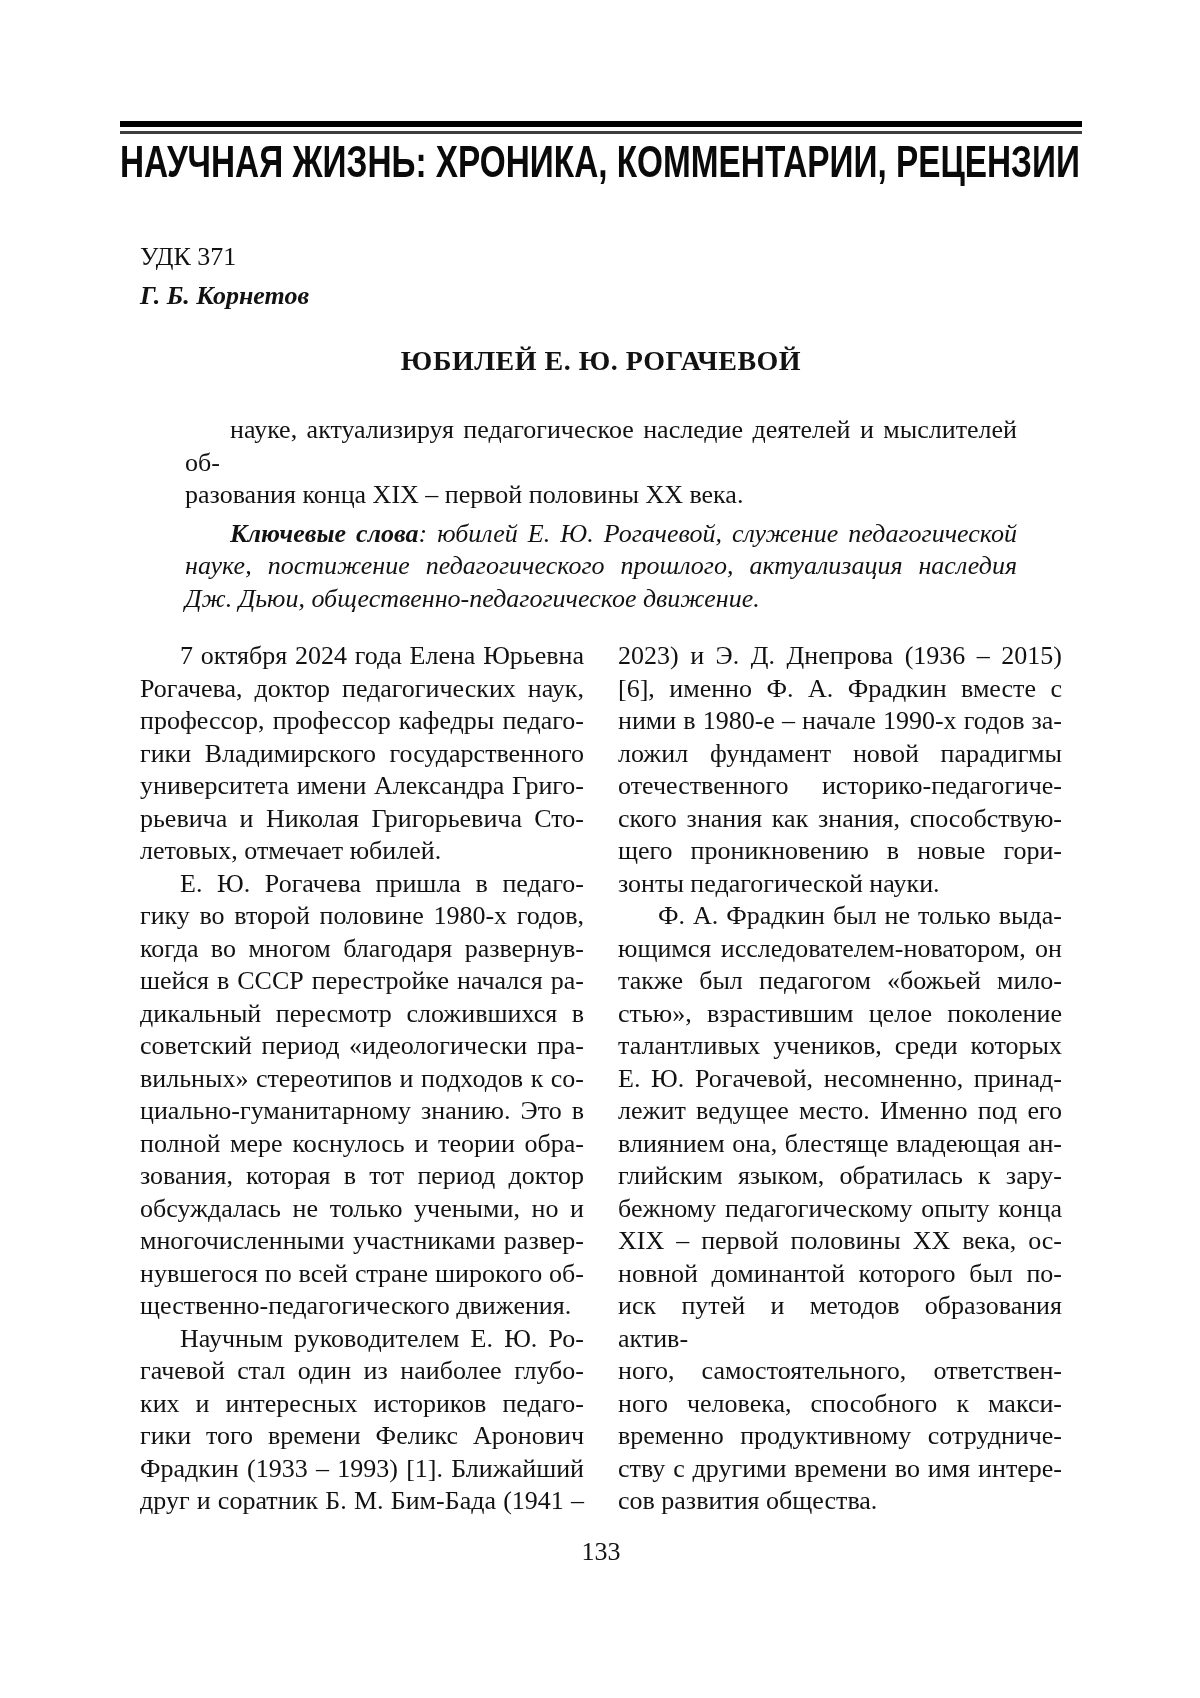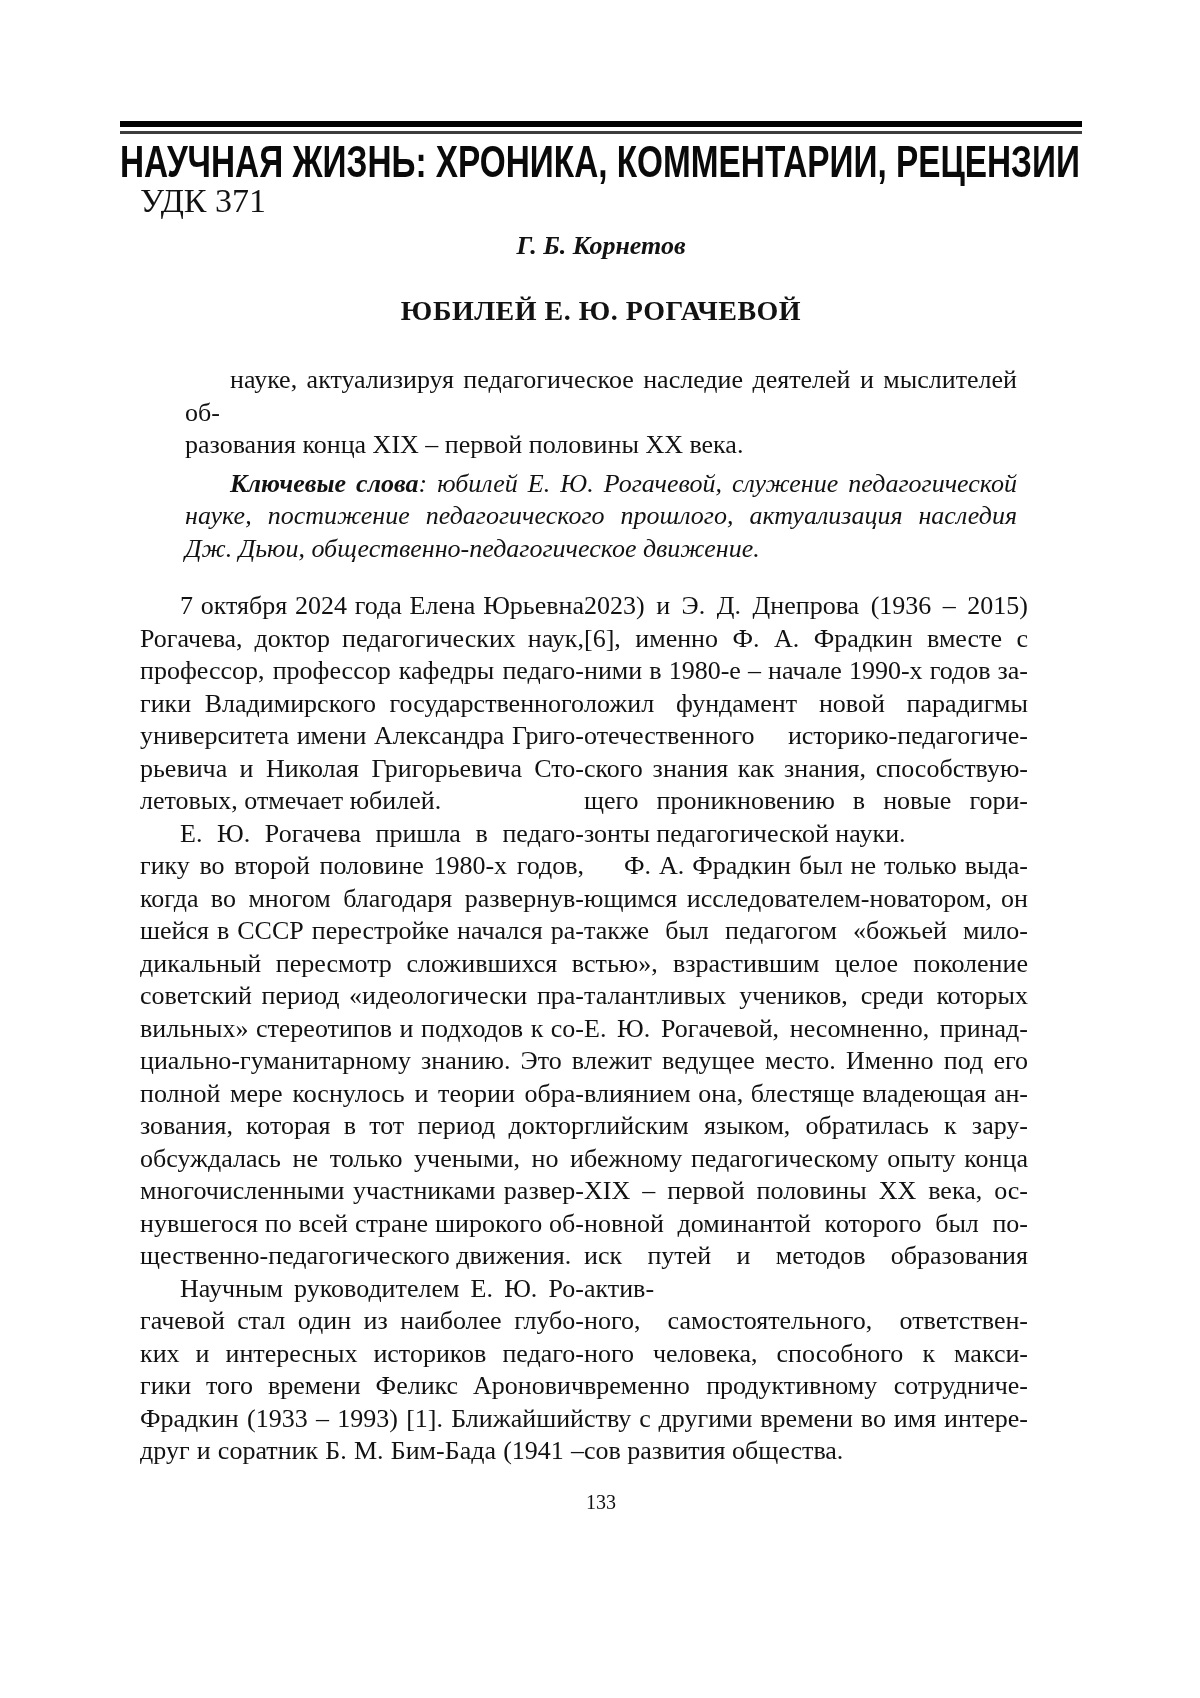--- a/index.html
+++ b/index.html
@@ -24,30 +24,31 @@
     font-weight: bold;
     font-size: 44px;
     line-height: 1.05;
     white-space: nowrap;
     display: inline-block;
     transform-origin: left top;
     color: #0a0a0a;
     letter-spacing: 0px;
   }
   .udc {
-    font-size: 34px;
+    margin-top: 56px;
+    font-size: 26px;
     line-height: 32px;
   }
   .author {
-    margin-top: 13px;
+    margin-top: 7px;
     font-size: 26px;
     line-height: 32px;
     font-weight: bold;
     font-style: italic;
-    text-align: center;
+    text-align: left;
   }
   .title {
     margin-top: 32px;
     font-size: 28px;
     line-height: 34px;
     font-weight: bold;
     text-align: center;
     letter-spacing: 0.5px;
   }
   .abstract-block {
@@ -58,33 +59,34 @@
   .keywords-block {
     margin: 6px 45px 0 45px;
     font-size: 26px;
     line-height: 32.5px;
     font-style: italic;
   }
   .kw-label { font-weight: bold; }
   .body-columns {
     margin-top: 25px;
     display: flex;
+    gap: 34px;
     font-size: 26px;
     line-height: 32.5px;
   }
   .col { width: 444px; }
   .tline { text-align: justify; text-align-last: justify; }
   .tline-end { text-align-last: left; }
   .para-indent > .tline:first-child { text-indent: 40px; }
   .abstract-block .para-indent > .tline:first-child { text-indent: 45px; }
   .kw-first { text-indent: 45px; }
   .page-footer {
     margin-top: 18px;
     text-align: center;
-    font-size: 20px;
+    font-size: 26px;
     line-height: 32px;
   }
 </style>
 </head>
 <body>
 
 <div class="page">
 
   <div class="bleed">
     <div class="rule-thick"></div>

